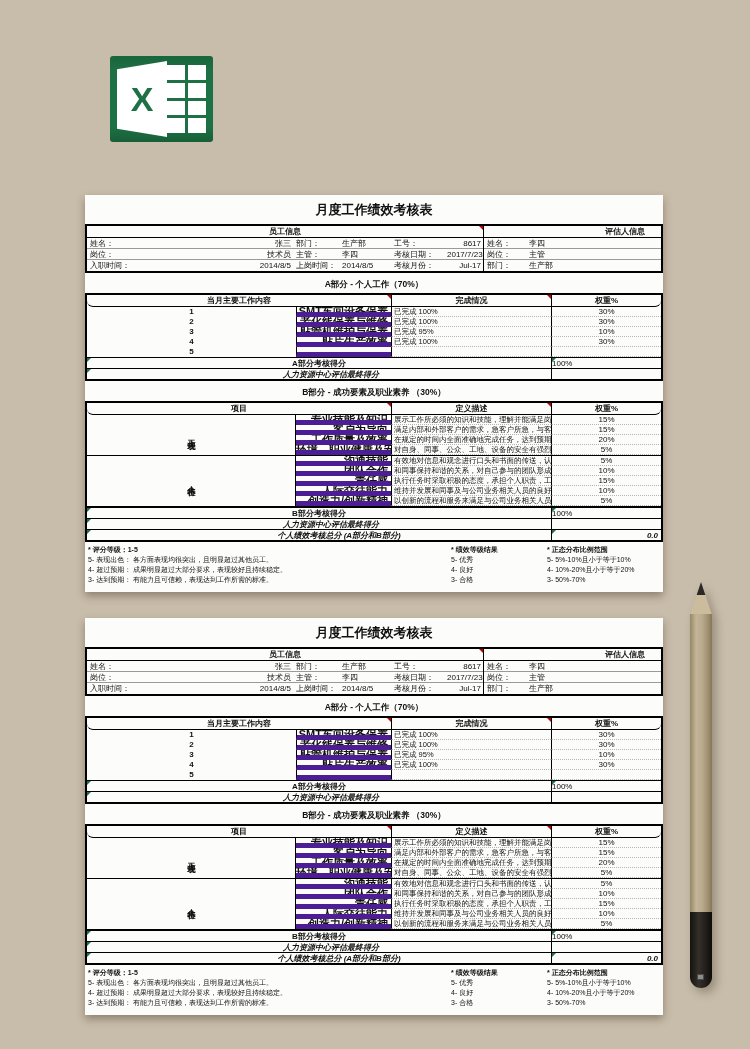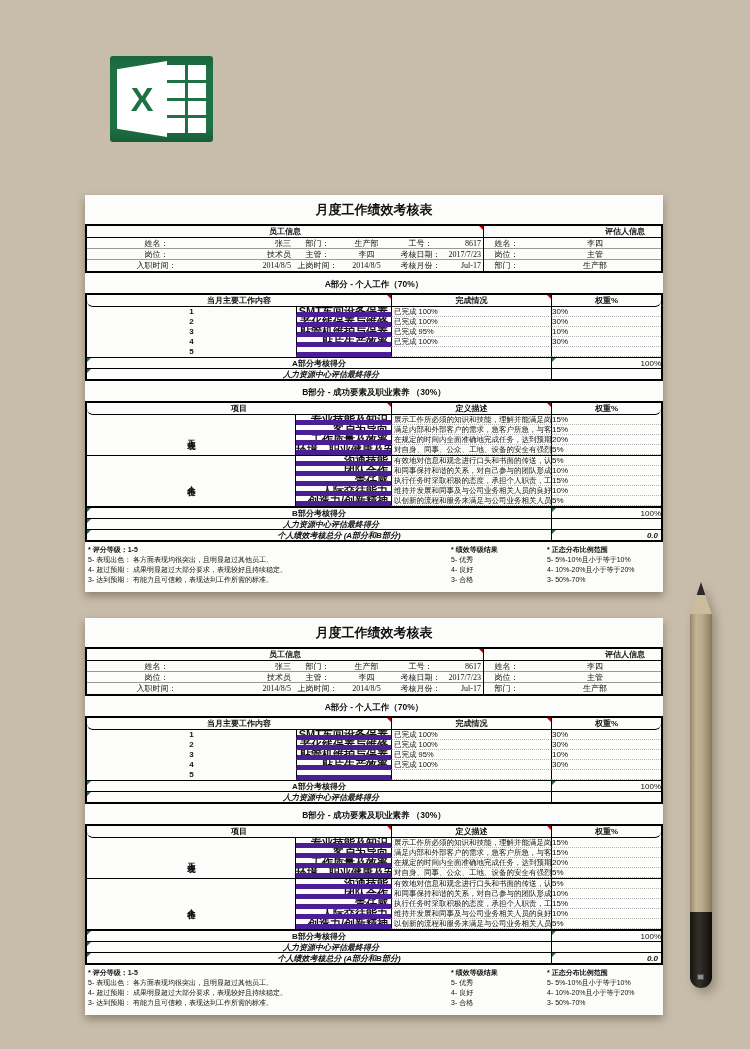--- a/index.html
+++ b/index.html
@@ -48,64 +48,64 @@
     box-shadow:0 4px 8px rgba(70,58,40,.45);
     font-size:8px; line-height:10px;
   }
   .sheet-1 { top:195px; }
   .sheet-2 { top:618px; }
 
   .s-title { margin-top:8px; height:13px; line-height:13px; text-align:center; font-weight:bold; font-size:13px; }
   .sec-title { margin-top:5px; height:12px; line-height:12px; text-align:center; font-weight:bold; font-size:8.5px; }
 
   
-  .emp { margin-top:8px; width:578px; border:2px solid #000; display:flex;font-family:Liberation Serif, serif; }
+  .emp { margin-top:8px; width:578px; border:2px solid #000; display:flex; }
   .emp-left  { width:396px; }
   .emp-right { width:178px; border-left:1px solid #000; }
   .emp-head  { height:12px; line-height:12px; font-weight:bold; border-bottom:1px solid #000; position:relative; }
   .emp-left  .emp-head { text-align:center; }
   .emp-right .emp-head { text-align:right; padding-right:16px; }
   .emp-row { display:grid; height:11px; line-height:11px; border-bottom:1px solid #9a9a9a; }
   .emp-row:last-child { border-bottom:none; }
   .emp-left  .emp-row { grid-template-columns:136px 70px 46px 52px 56px 36px; }
   .emp-right .emp-row { grid-template-columns:42px 135px; }
-  .c-lab { padding-left:3px;text-align:center; }
+  .c-lab { padding-left:3px; }
   .c-r   { text-align:right; padding-right:2px; }
 
   
   .tbl { margin-top:3px; width:578px; border:2px solid #000; }
   .thead { display:grid; grid-template-columns:304px 160px 110px; height:12px; line-height:12px;
            font-weight:bold; text-align:center; border-bottom:1px solid #000;border-radius:6px; }
   .thead > div { position:relative; }
   .thead > div + div { border-left:1px solid #000; }
 
   .arow { display:grid; grid-template-columns:209px 95px 160px 110px; height:10px; line-height:9px; }
   .brow { display:grid; grid-template-columns:95px 160px 110px;        height:10px; line-height:9px; }
   .cell-num    { text-align:center; font-weight:bold; }
   .cell-item   { text-align:right; font-weight:bold; padding-right:3px;
                  border-left:1px solid #000; border-bottom:5px solid #4c1d95;
                  white-space:nowrap; overflow:hidden; font-size:11px; }
   .brow .cell-item { border-left:none;text-decoration:underline; }
   .cell-desc, .cell-status { padding-left:2px; border-left:1px solid #000; border-bottom:1px dotted #b5b5b5;
                  white-space:nowrap; overflow:hidden; font-size:7.5px; }
-  .cell-weight { text-align:left; border-left:1px solid #000; border-bottom:1px dotted #b5b5b5; }
+  .cell-weight { text-align:center; border-left:1px solid #000; border-bottom:1px dotted #b5b5b5; }
   .arow:last-of-type .cell-item, .arow:last-of-type .cell-status, .arow:last-of-type .cell-weight { border-bottom:none; }
 
   .bgroup { display:flex; border-bottom:1px solid #000; }
   .bgroup:last-of-type { border-bottom:none; }
   .glabel { width:209px; border-right:1px solid #000; display:flex; align-items:center; justify-content:center; }
   .vtext  { writing-mode:vertical-rl; font-weight:bold; line-height:9px; letter-spacing:1px; text-align:center; }
   .vt-a { height:28px; }
   .vt-b { height:40px; }
   .grows { width:365px; }
 
   .sumrow { display:grid; grid-template-columns:464px 110px; height:11px; line-height:11px;
             border-top:1px solid #000; }
   .sumrow .s-lab { text-align:center; font-weight:bold; position:relative; }
-  .sumrow .s-val { text-align:right; border-left:1px solid #000; position:relative; }
+  .sumrow .s-val { text-align:left; border-left:1px solid #000; position:relative; }
   .sumrow.ital .s-lab { font-style:italic;padding-left:24px; }
   .sumrow.total .s-lab, .sumrow.total .s-val { font-style:italic; font-weight:bold;padding-left:40px; }
   .sumrow.total .s-val { text-align:right; padding-right:3px; }
 
   
   .tr-red::after { content:""; position:absolute; top:0; right:0;
     border-left:4px solid transparent; border-top:4px solid #c00000; }
   .tl-green::before { content:""; position:absolute; top:0; left:0;
     border-right:4px solid transparent; border-top:4px solid #1e7145; }
 

